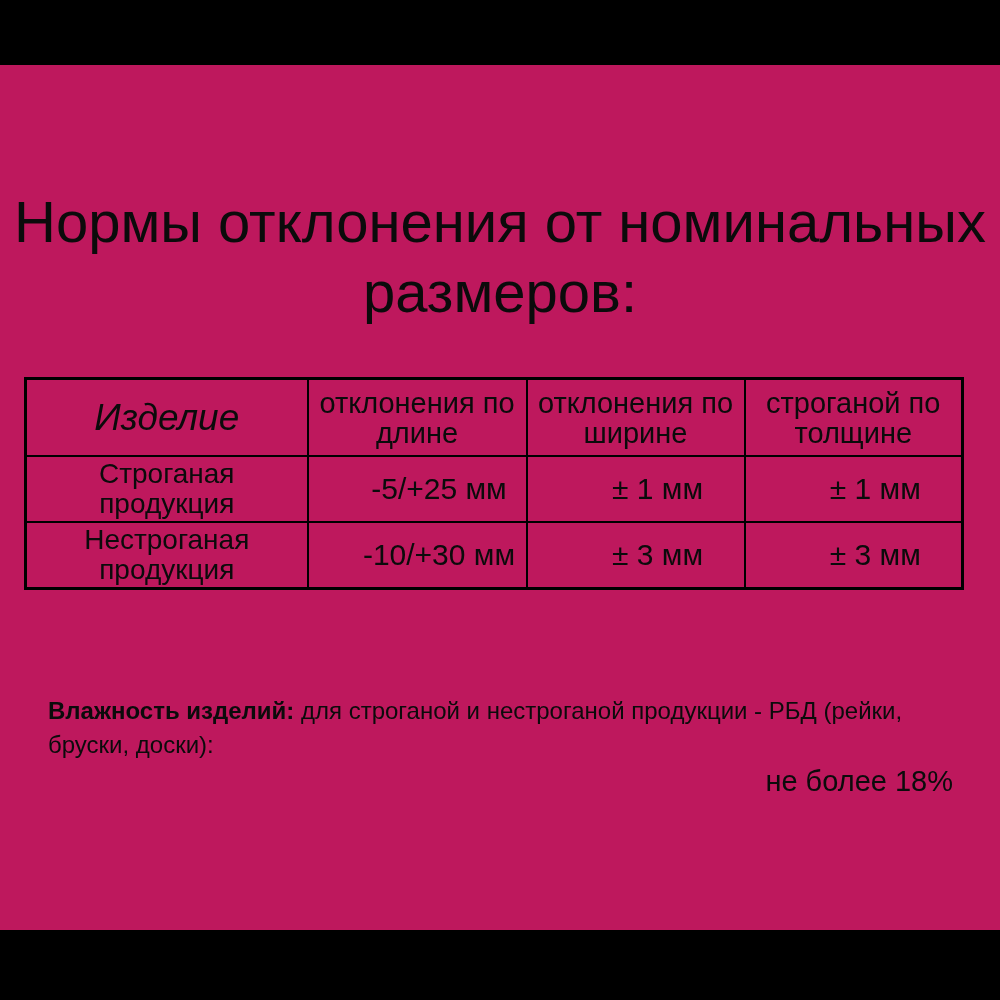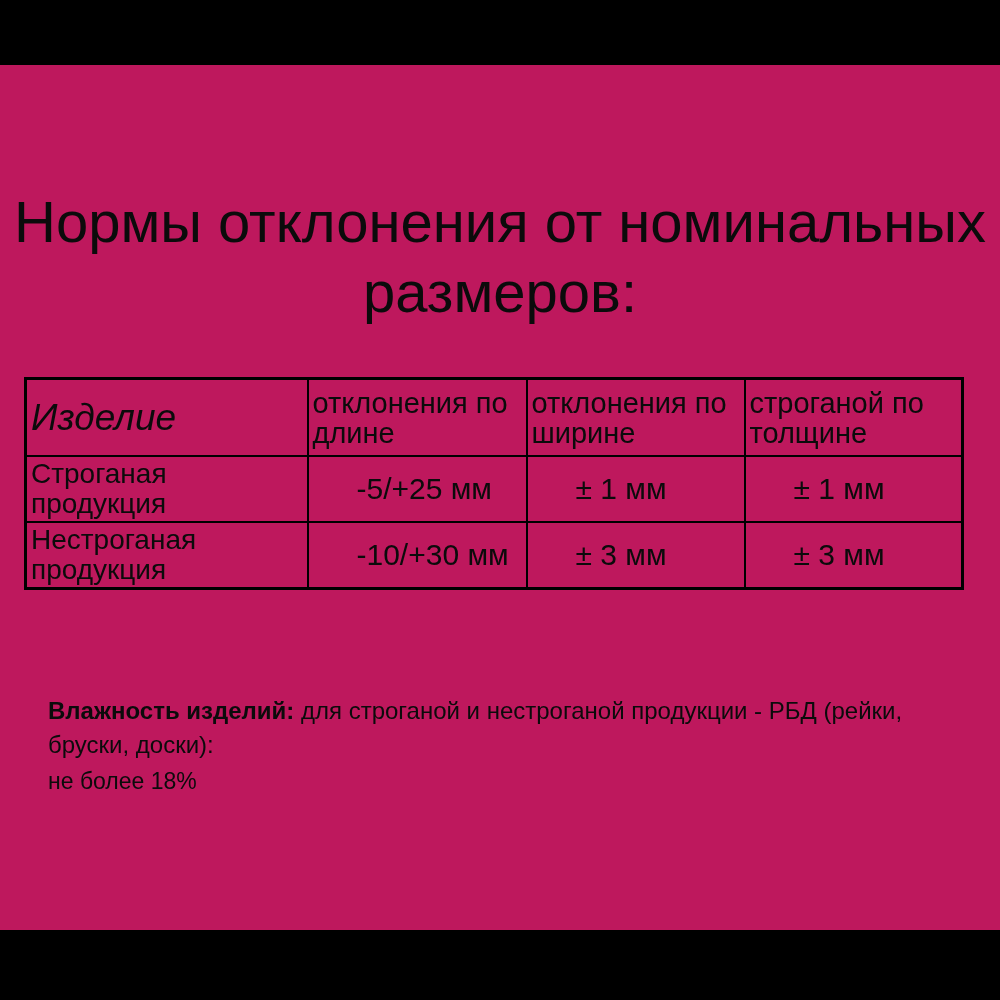--- a/index.html
+++ b/index.html
@@ -38,21 +38,21 @@
     position: absolute;
     left: 24px;
     top: 377px;
     width: 937px;
     border-collapse: collapse;
     table-layout: fixed;
     border: 3px solid #000000;
   }
   .doc-table th, .doc-table td {
     border: 2px solid #000000;
-    text-align: left;
+    text-align: center;
     vertical-align: middle;
     padding: 2px 4px;
     overflow: hidden;
     color: #0b0b0b;
   }
   .doc-table thead th {
     font-weight: 400;
     font-size: 29px;
     line-height: 30px;
     height: 71px;
@@ -72,22 +72,23 @@
     left: 48px;
     top: 670px;
     width: 905px;
     font-size: 24px;
     line-height: 34px;
     color: #0b0b0b;
   }
   .note .label { font-weight: 700; }
   .note .line2 {
     display: block;
-    font-size: 23px;
+    font-size: 29px;
     line-height: 38px;
+    text-align: right;
   }
 </style>
 </head>
 <body>
 
 <div class="page">
 
   <div class="letterbox top"></div>
 
   <h1 class="title">

